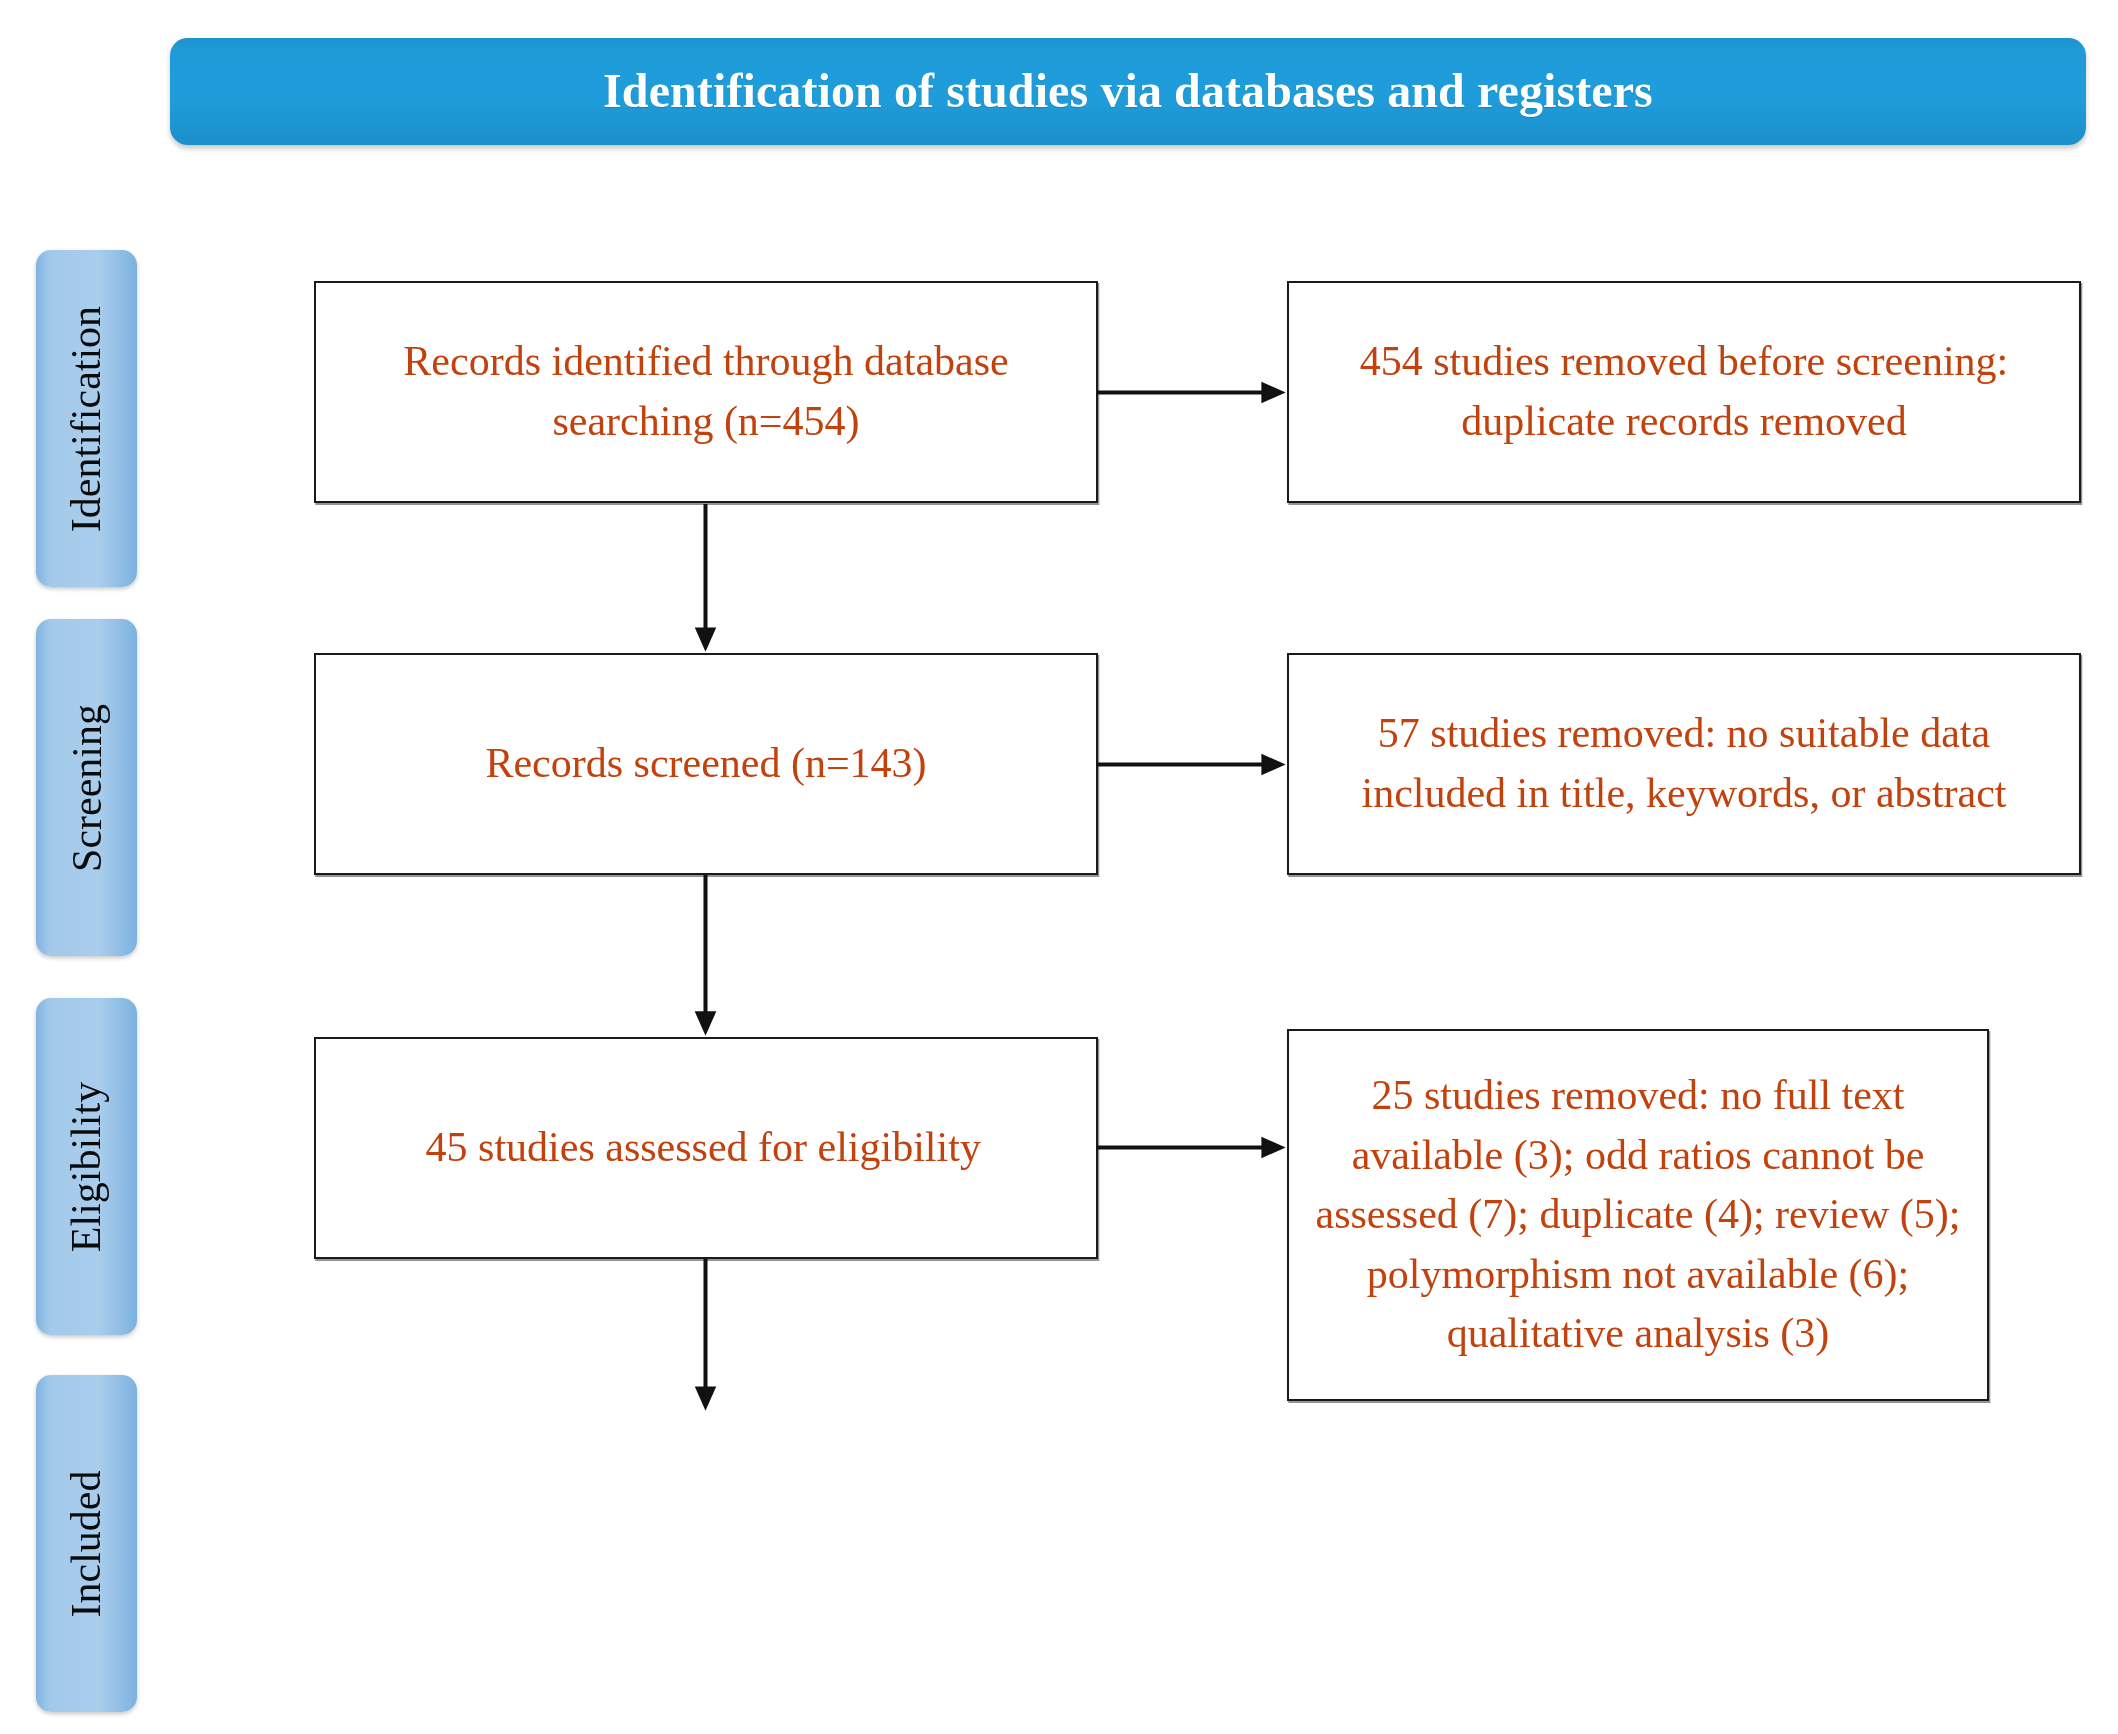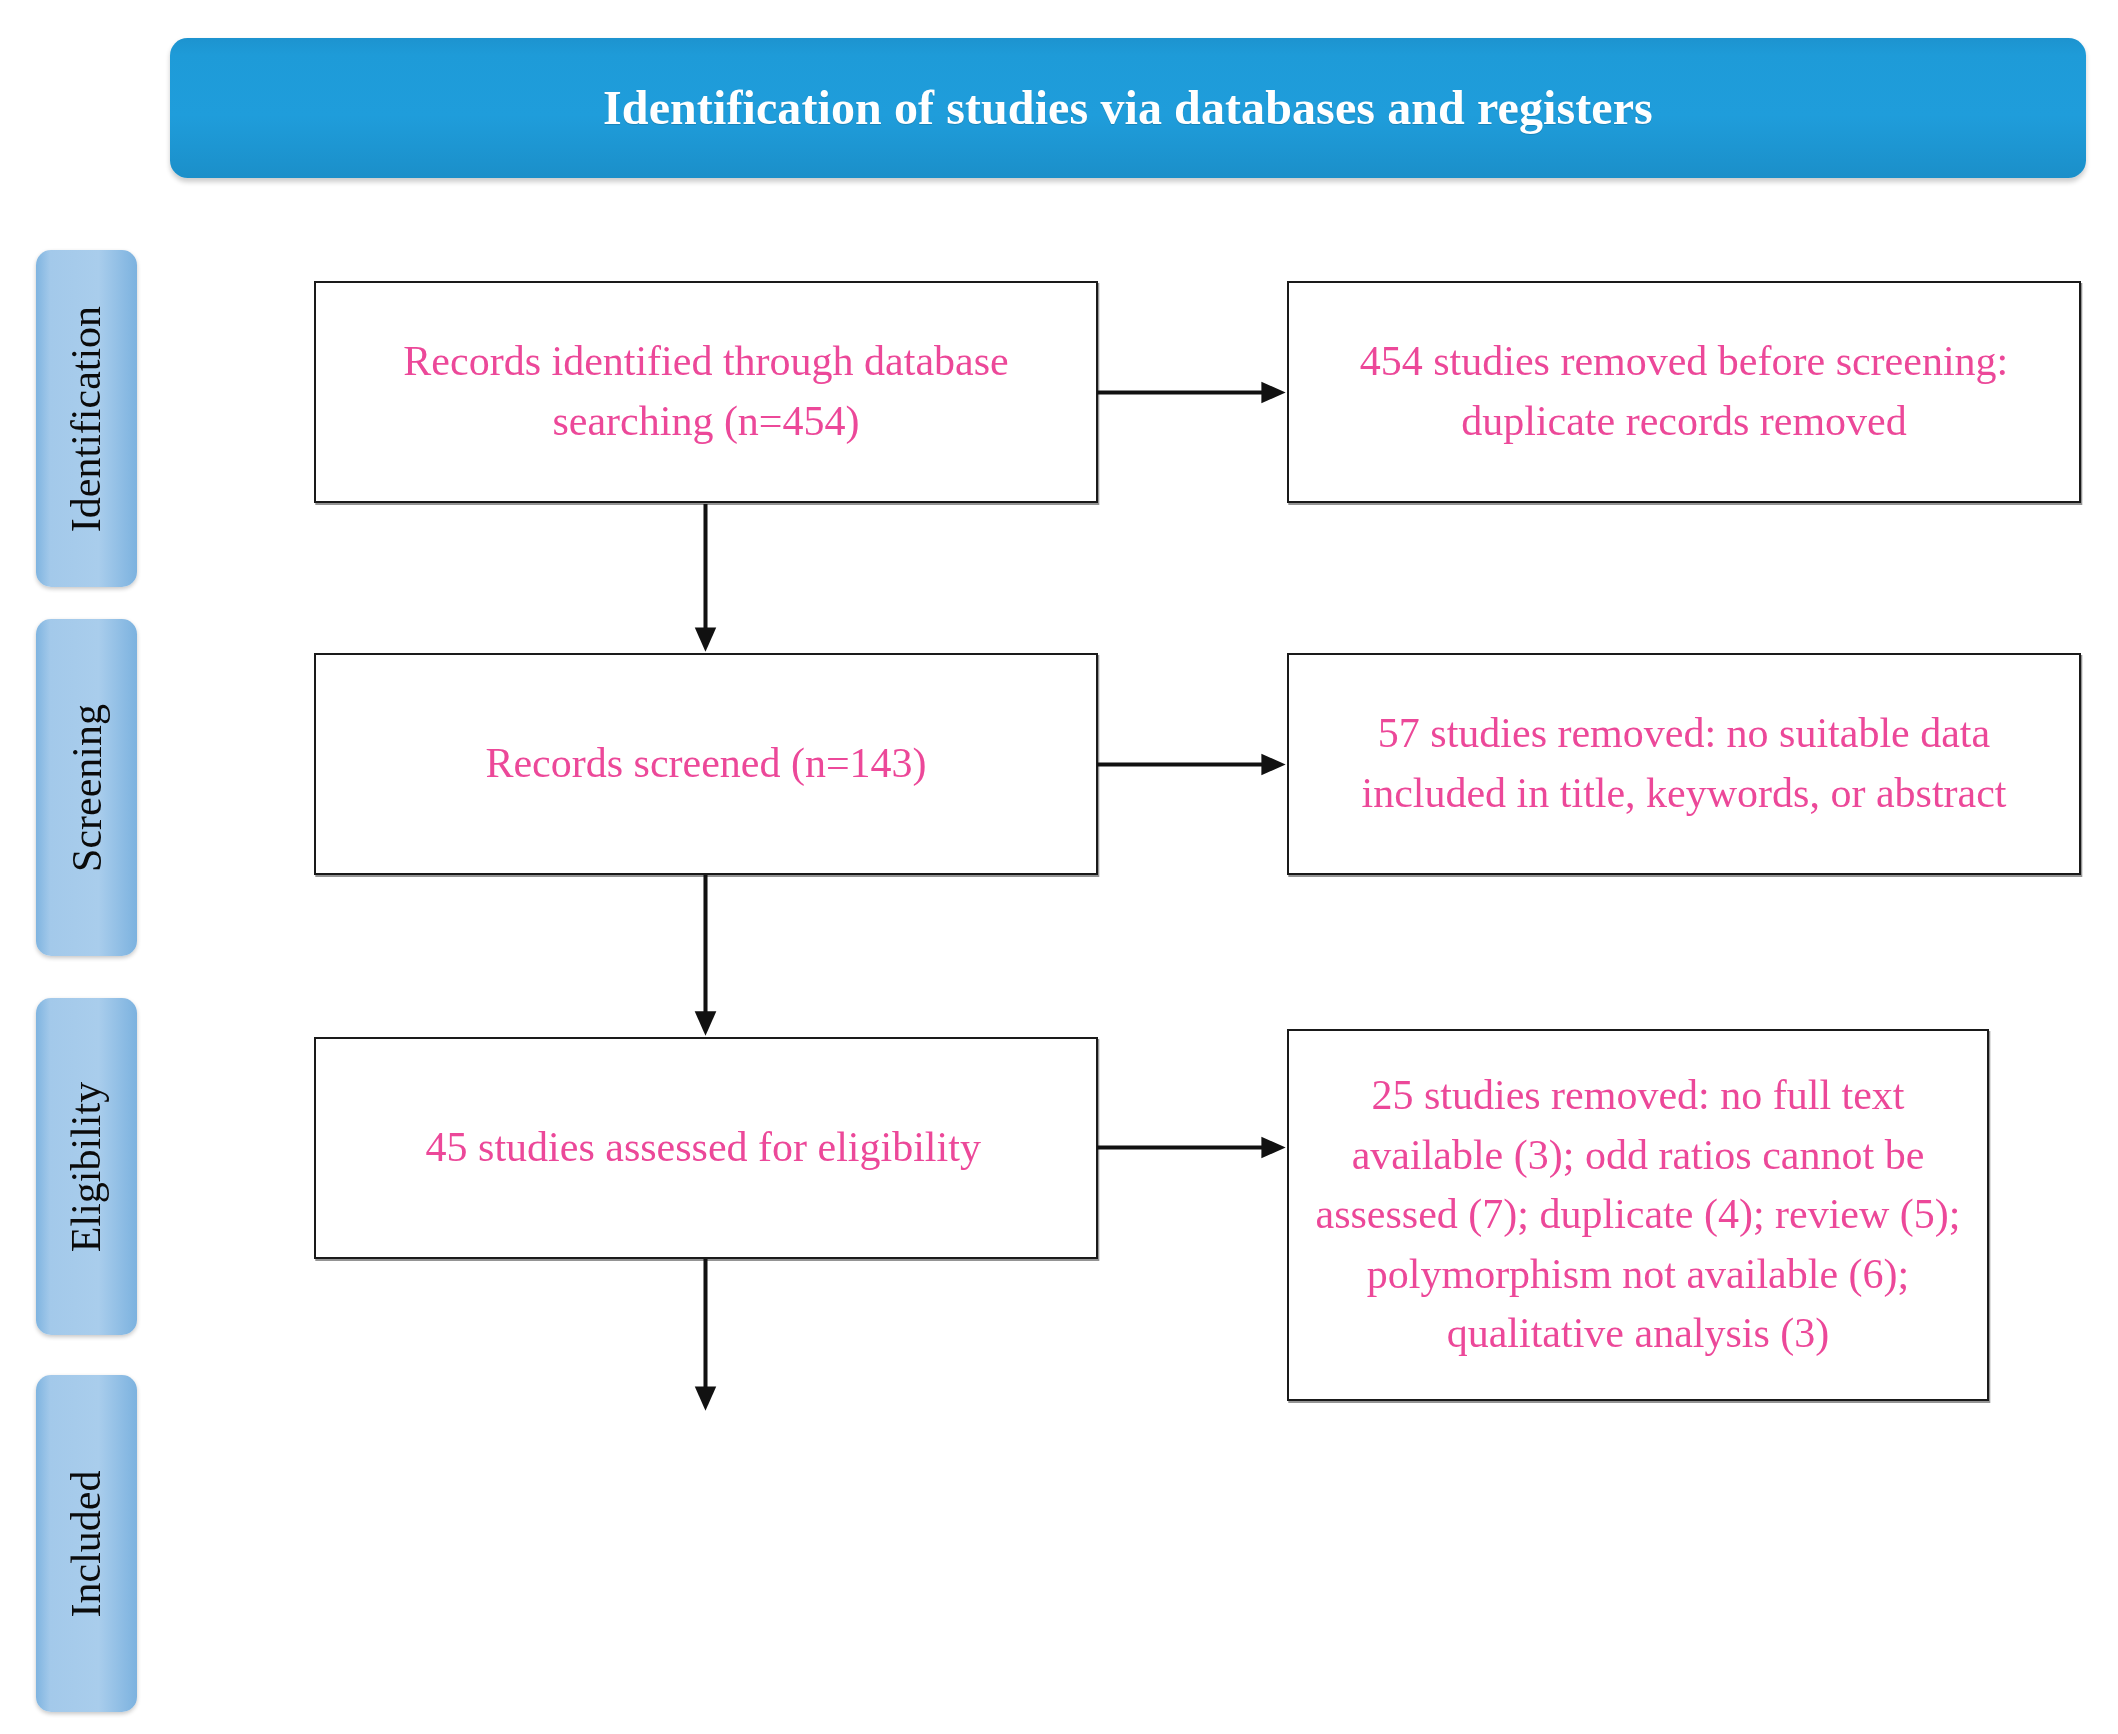--- a/index.html
+++ b/index.html
@@ -17,21 +17,21 @@
     background: #ffffff;
     overflow: hidden;
   }
 
   
   .header-banner {
     position: absolute;
     left: 170px;
     top: 38px;
     width: 1916px;
-    height: 140px;
+    height: 107px;
     background: linear-gradient(180deg, #1d93cf 0%, #1e9bd8 12%, #1f9ddb 55%, #1b8fc9 100%);
     border-radius: 17.5px;
     box-shadow: 0 3.4px 5.4px rgba(0,0,0,0.20);
     display: flex;
     align-items: center;
     justify-content: center;
   }
   .header-title {
     color: #ffffff;
     font-size: 48px;
@@ -68,21 +68,21 @@
     box-sizing: border-box;
     background: #ffffff;
     border: 2.7px solid #1a1a1a;
     box-shadow: 1.3px 2px 0 rgba(60,60,60,0.55);
     display: flex;
     align-items: center;
     justify-content: center;
     padding: 6.7px 17.5px;
   }
   .flow-box-text {
-    color: #ec4899;
+    color: #c2410c;
     font-size: 42px;
     line-height: 1.42;
     text-align: center;
     width: 100%;
   }
 
   
   .connector {
     position: absolute;
   }

